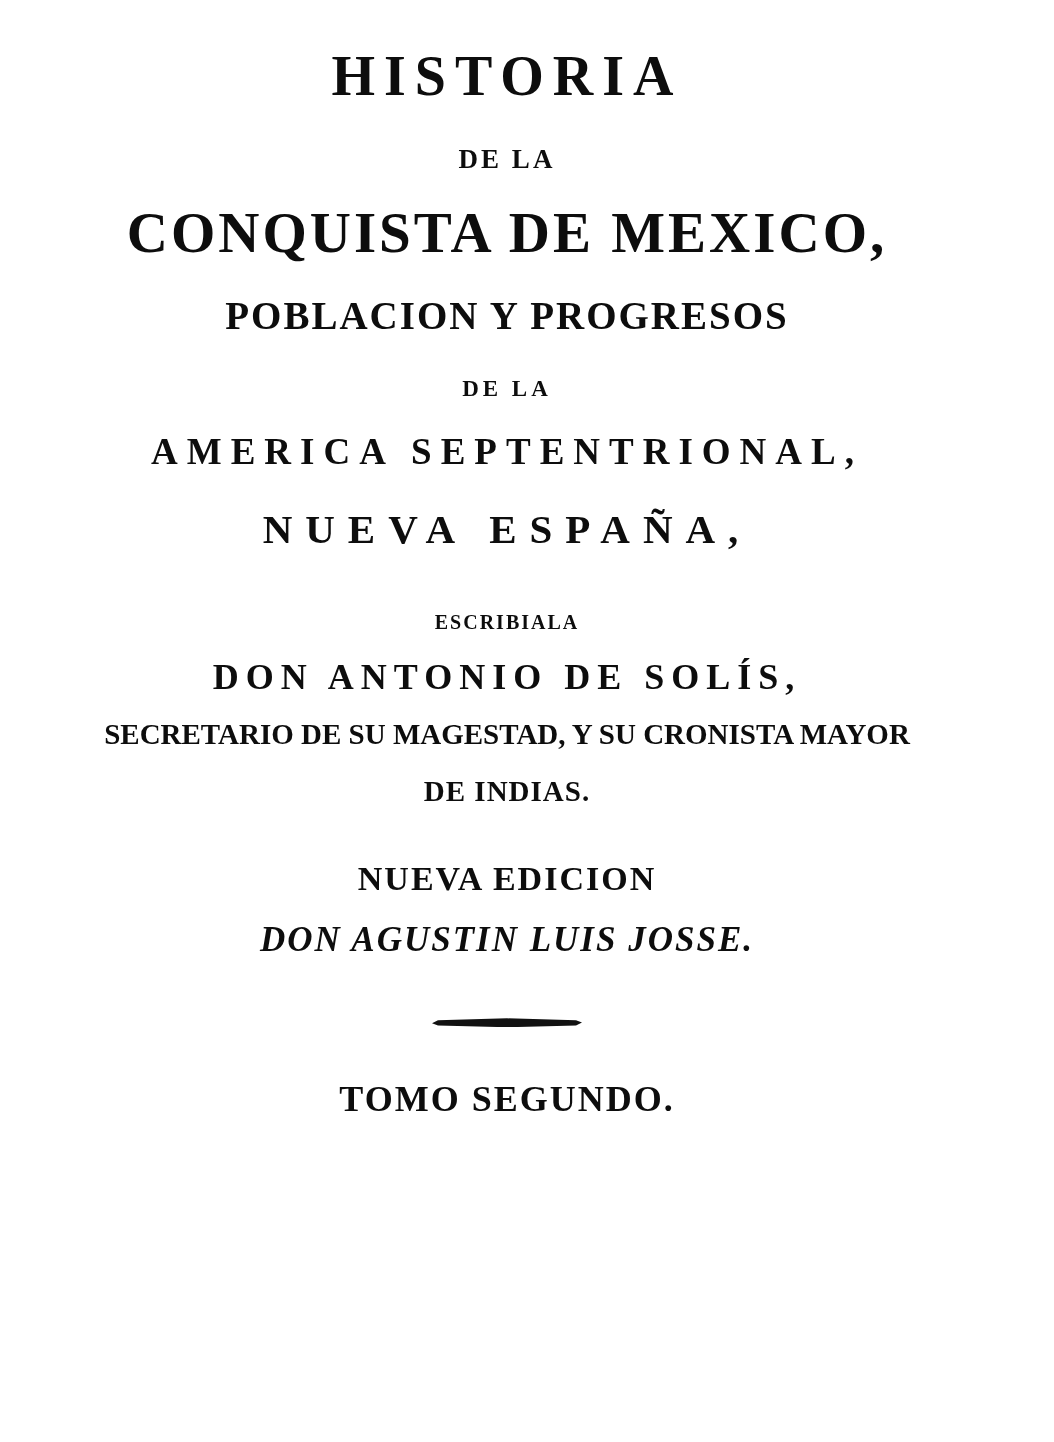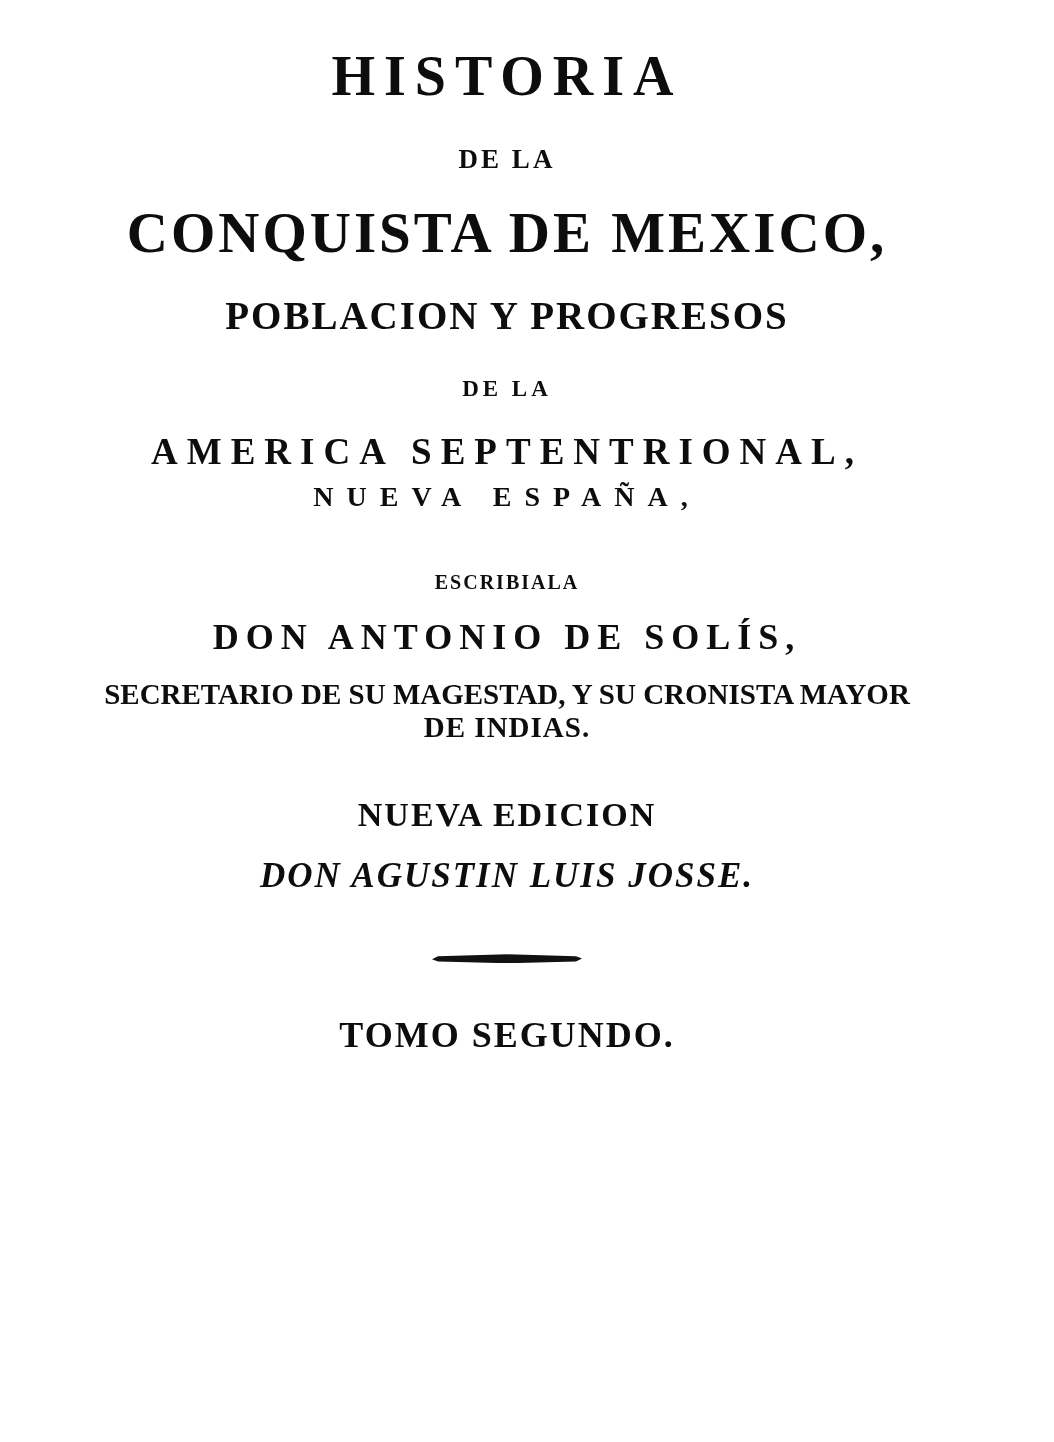--- a/index.html
+++ b/index.html
@@ -71,23 +71,23 @@
     margin-top: 28px;
   }
   
   .l-conocida {
     font-size: 21px;
     letter-spacing: 2px;
     margin-top: 36px;
   }
   
   .l-nueva-espana {
-    font-size: 28px;
+    font-size: 41px;
     letter-spacing: 13px;
-    margin-top: 8px;
+    margin-top: 32px;
   }
   
   .l-escribiala {
     font-size: 20px;
     letter-spacing: 2px;
     margin-top: 58px;
   }
   
   .l-autor {
     font-size: 36px;
@@ -96,21 +96,21 @@
   }
   
   .l-cargo-1 {
     font-size: 29px;
     letter-spacing: 0px;
     margin-top: 20px;
   }
   .l-cargo-2 {
     font-size: 29px;
     letter-spacing: 1px;
-    margin-top: 0;
+    margin-top: 24px;
   }
   
   .l-edicion {
     font-size: 34px;
     letter-spacing: 2px;
     margin-top: 52px;
   }
   
   .l-corregida {
     font-size: 23px;

